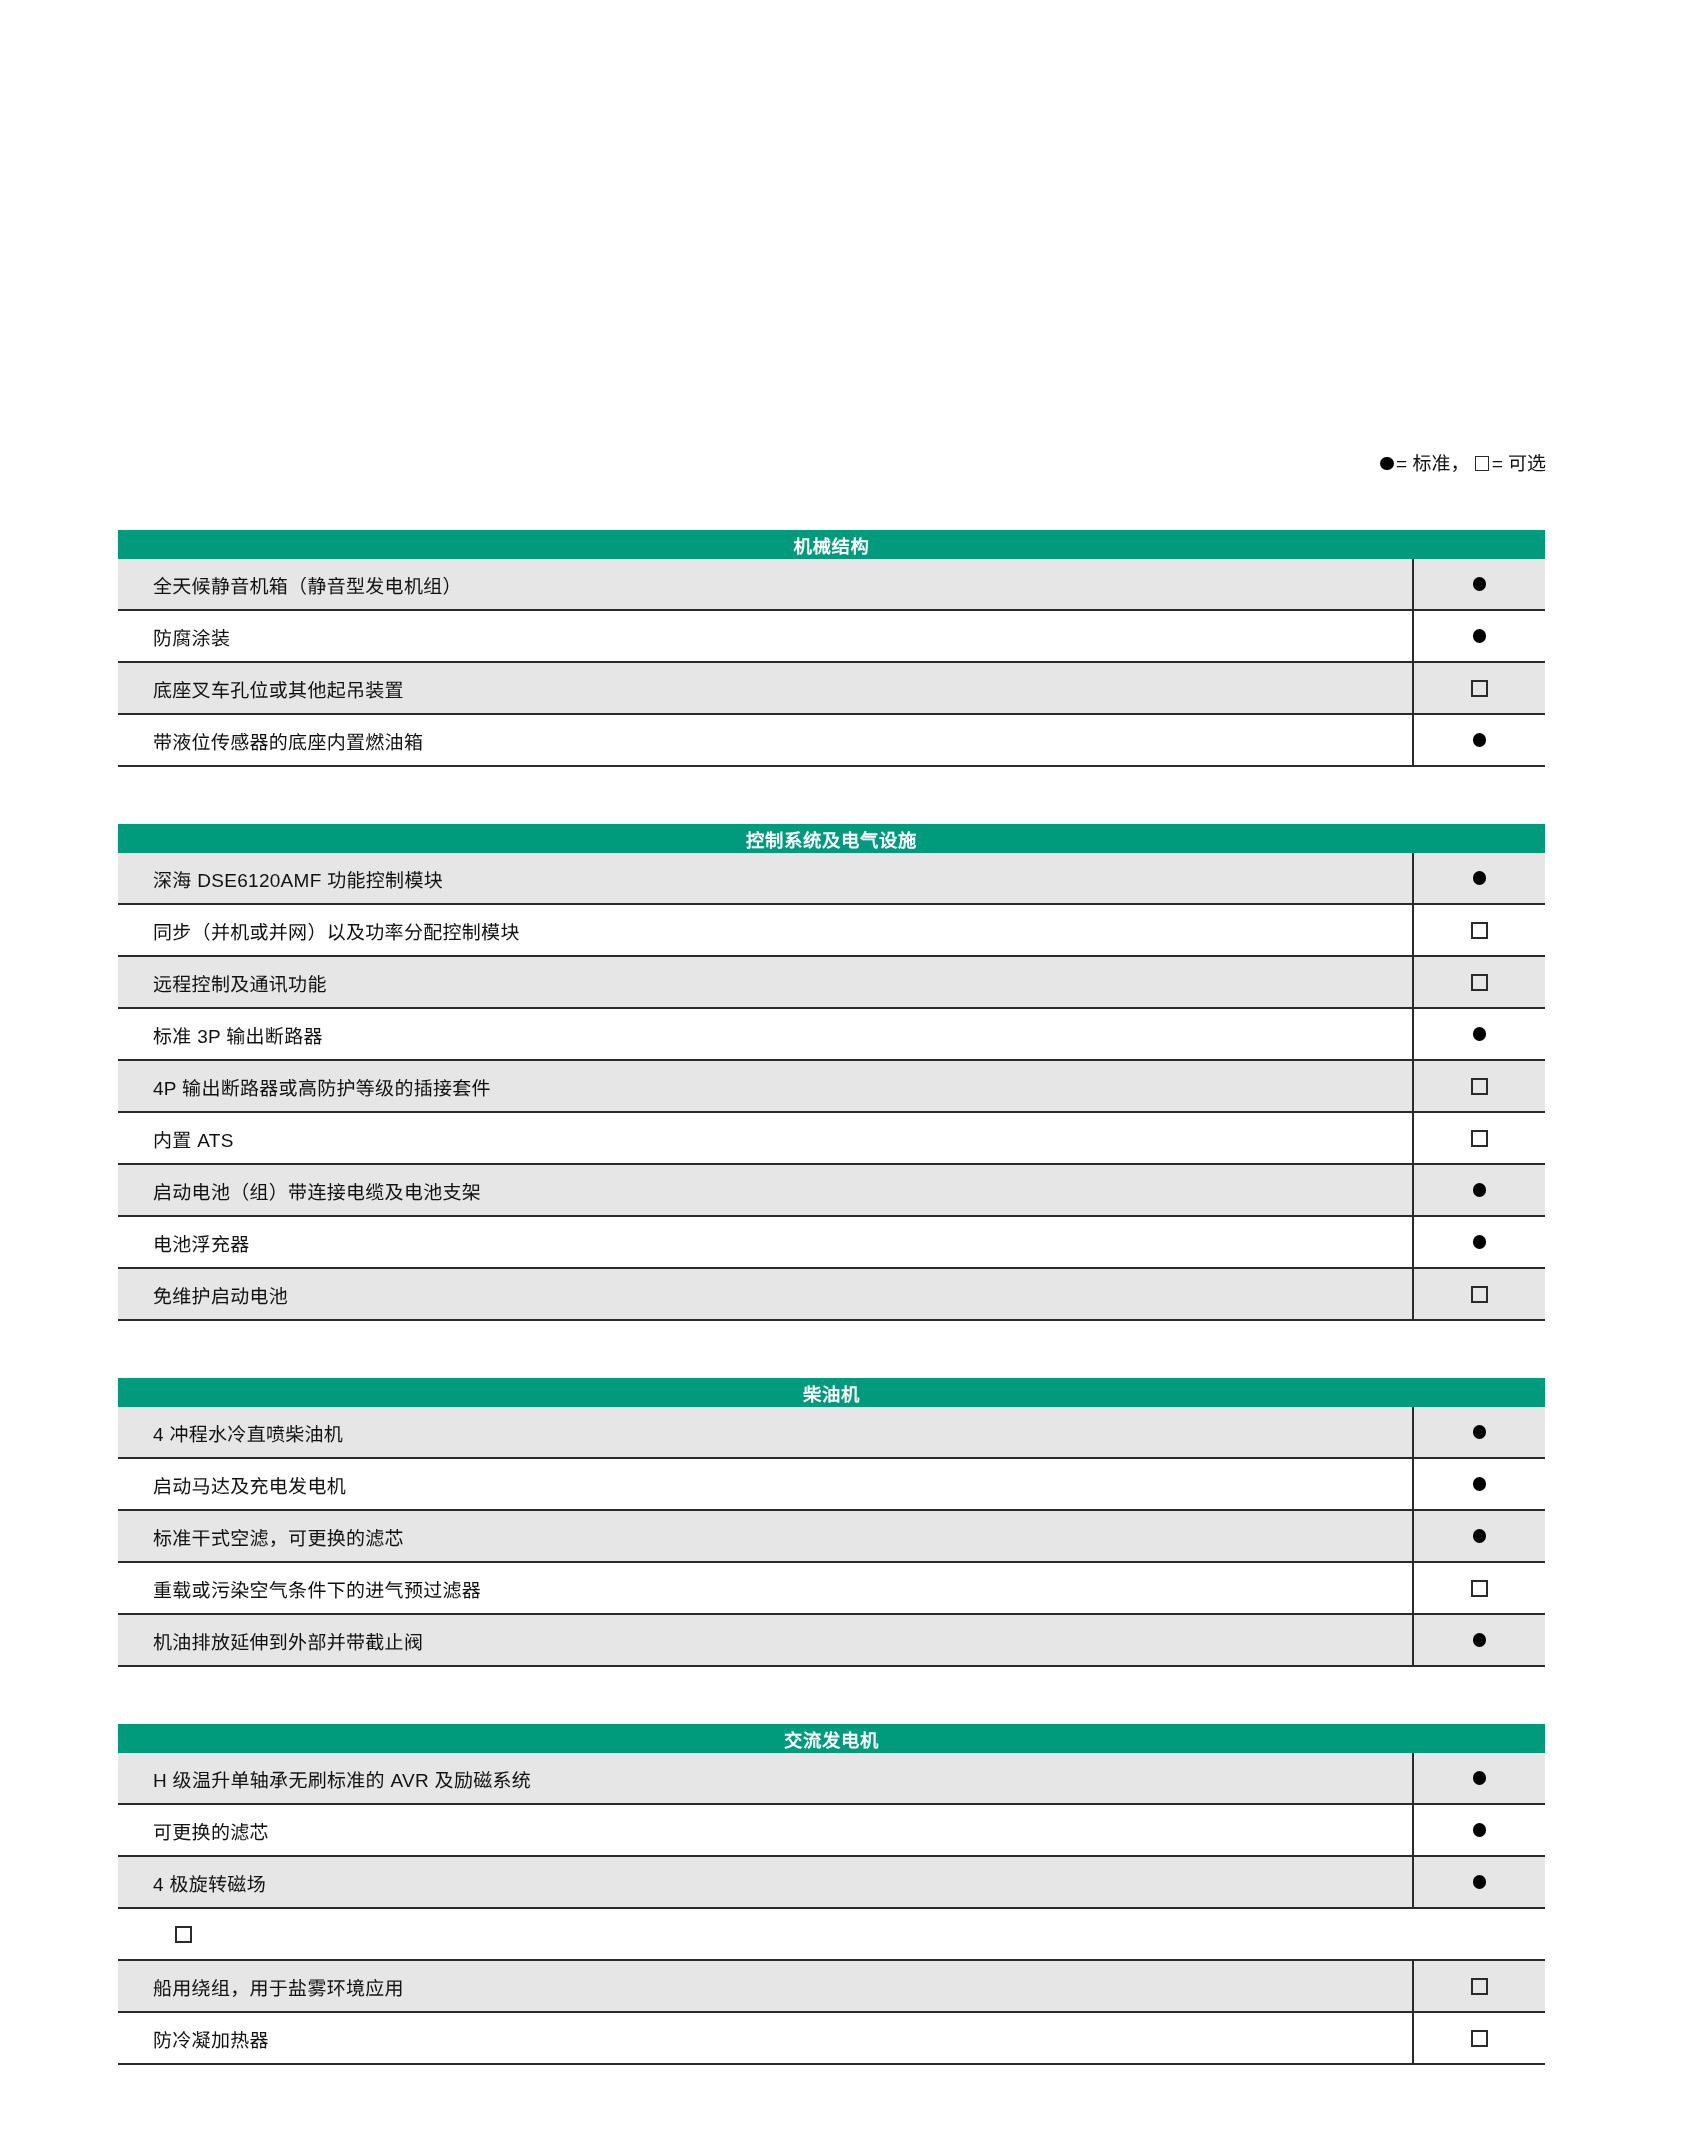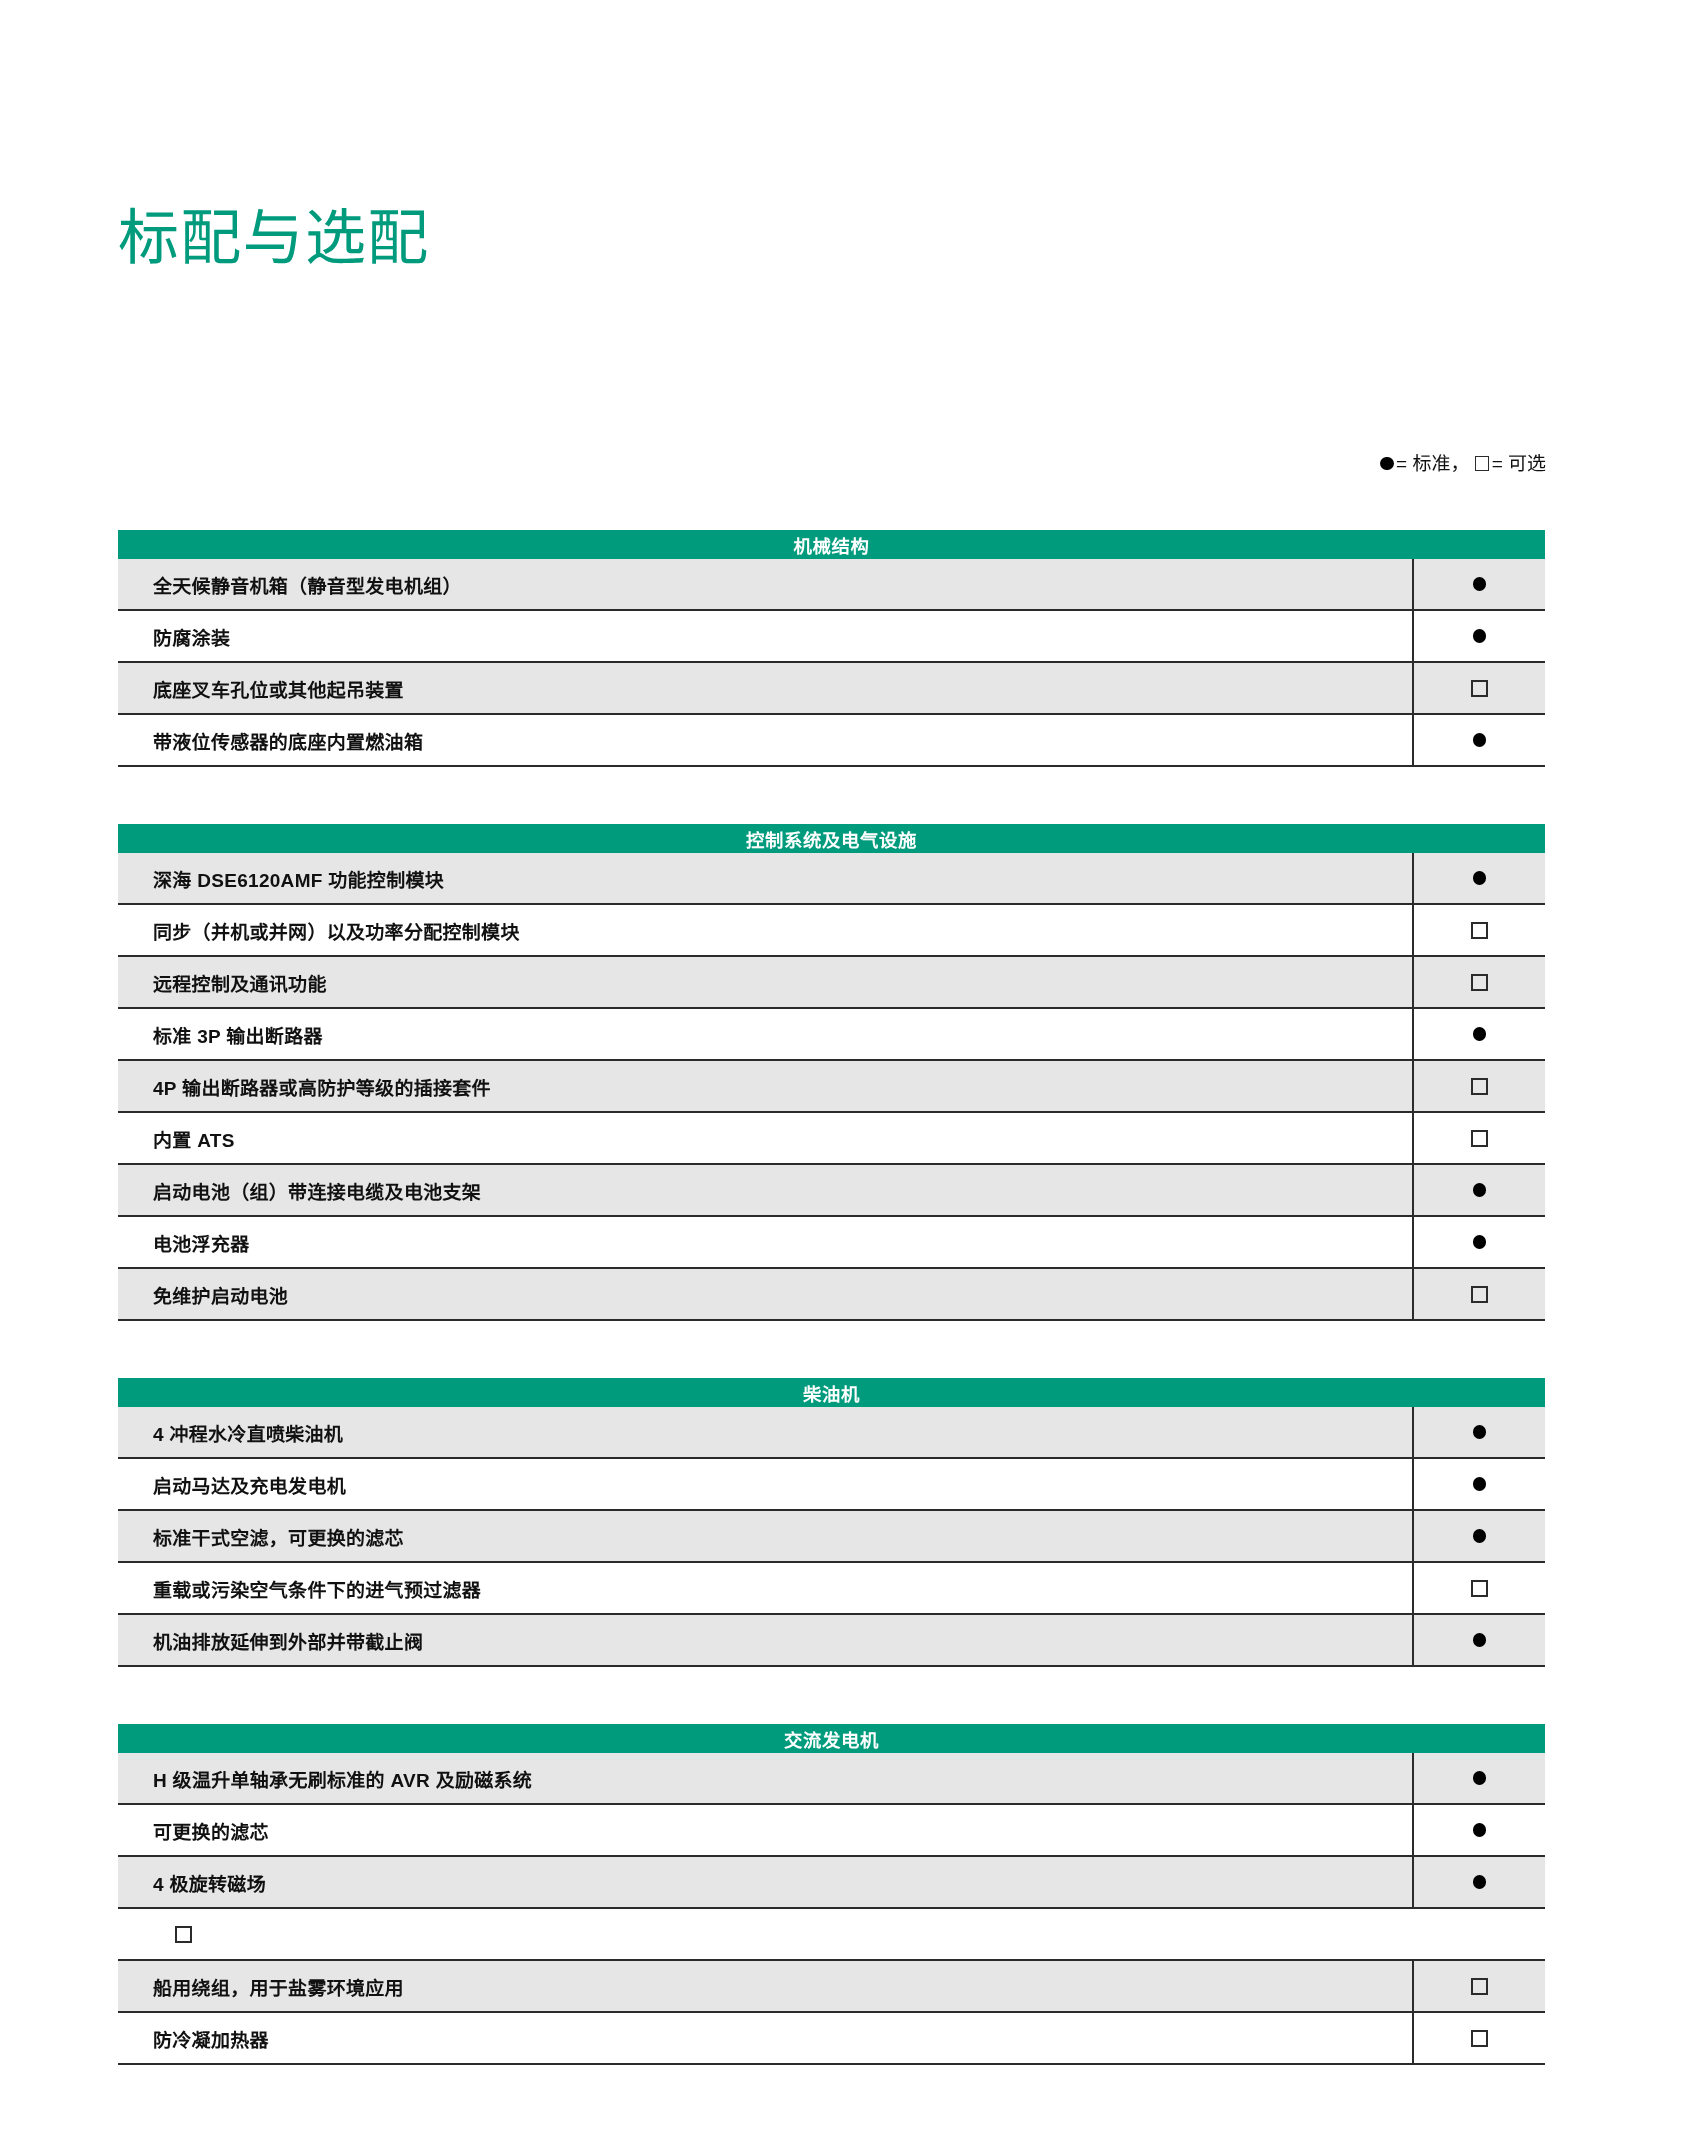--- a/index.html
+++ b/index.html
@@ -125,21 +125,20 @@
     flex: 1 1 auto;
     display: flex;
     align-items: center;
     padding-left: 35px;
     padding-right: 12.7px;
     font-size: 19px;
     color: #111111;
     box-sizing: border-box;
     border-right: 2.5px solid #2b2b2b;
     letter-spacing: 0.3px;
-    font-weight: bold;
   }
 
   .spec-mark {
     flex: 0 0 131px;
     width: 131px;
     display: flex;
     align-items: center;
     justify-content: center;
     box-sizing: border-box;
   }
@@ -158,21 +157,20 @@
     border: 2.5px solid #2b2b2b;
     box-sizing: border-box;
     background: transparent;
   }
 </style>
 </head>
 <body>
 
 <div class="page">
 
-  <h1 class="page-title">标配与选配</h1>
 
   <div class="legend">
     <span class="mark-dot"></span>
     <span class="legend-text">= 标准，</span>
     <span class="mark-box"></span>
     <span class="legend-text">= 可选</span>
   </div>
 
   <div class="tables">
       <div class="spec-table">

